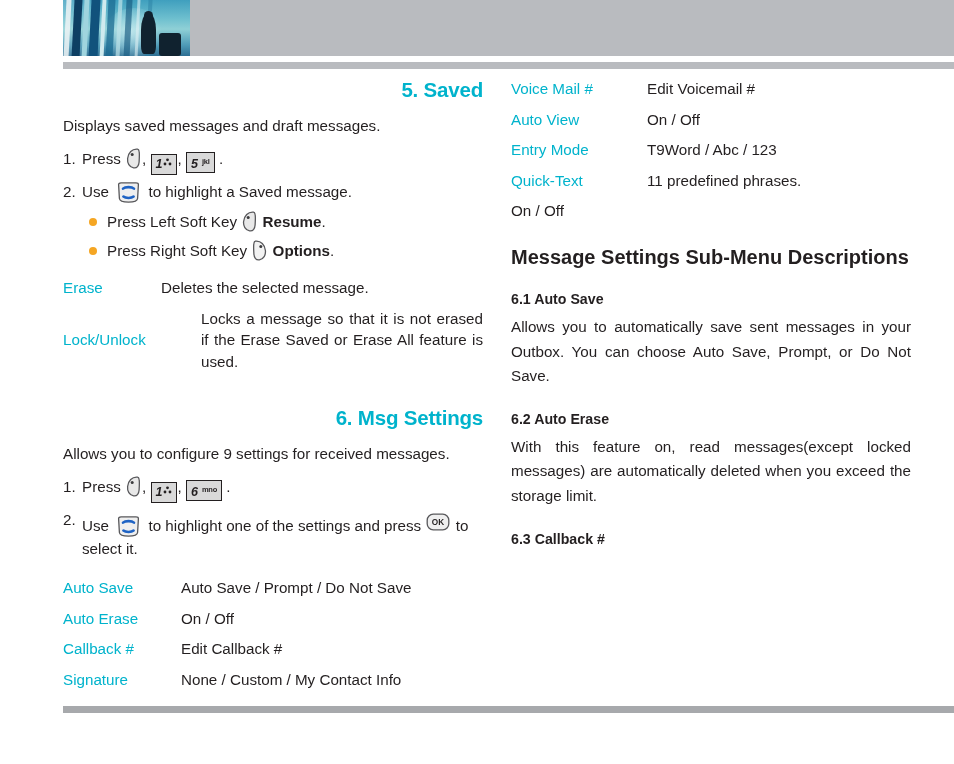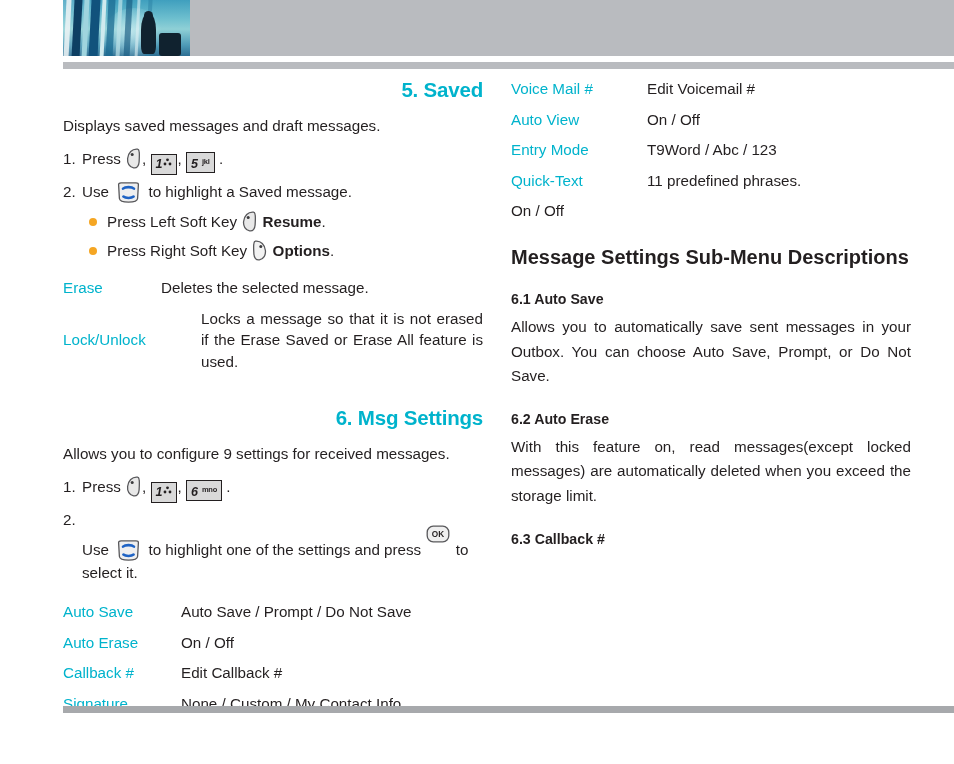--- a/index.html
+++ b/index.html
@@ -218,21 +218,21 @@
     width: 27px; height: 21px;
     vertical-align: -6px;
     margin: 0 2px;
   }
   .navkey svg { display: block; }
 
   
   .okkey {
     width: 24px; height: 18px;
     vertical-align: -4px;
-    margin: 16px 1px;
+    margin: 4px 1px;
   }
   .okkey svg { display: block; }
 </style>
 </head>
 <body>
 
 <div class="header-band"></div>
 
 <div class="header-photo">
   <div class="ph-sky"></div>

